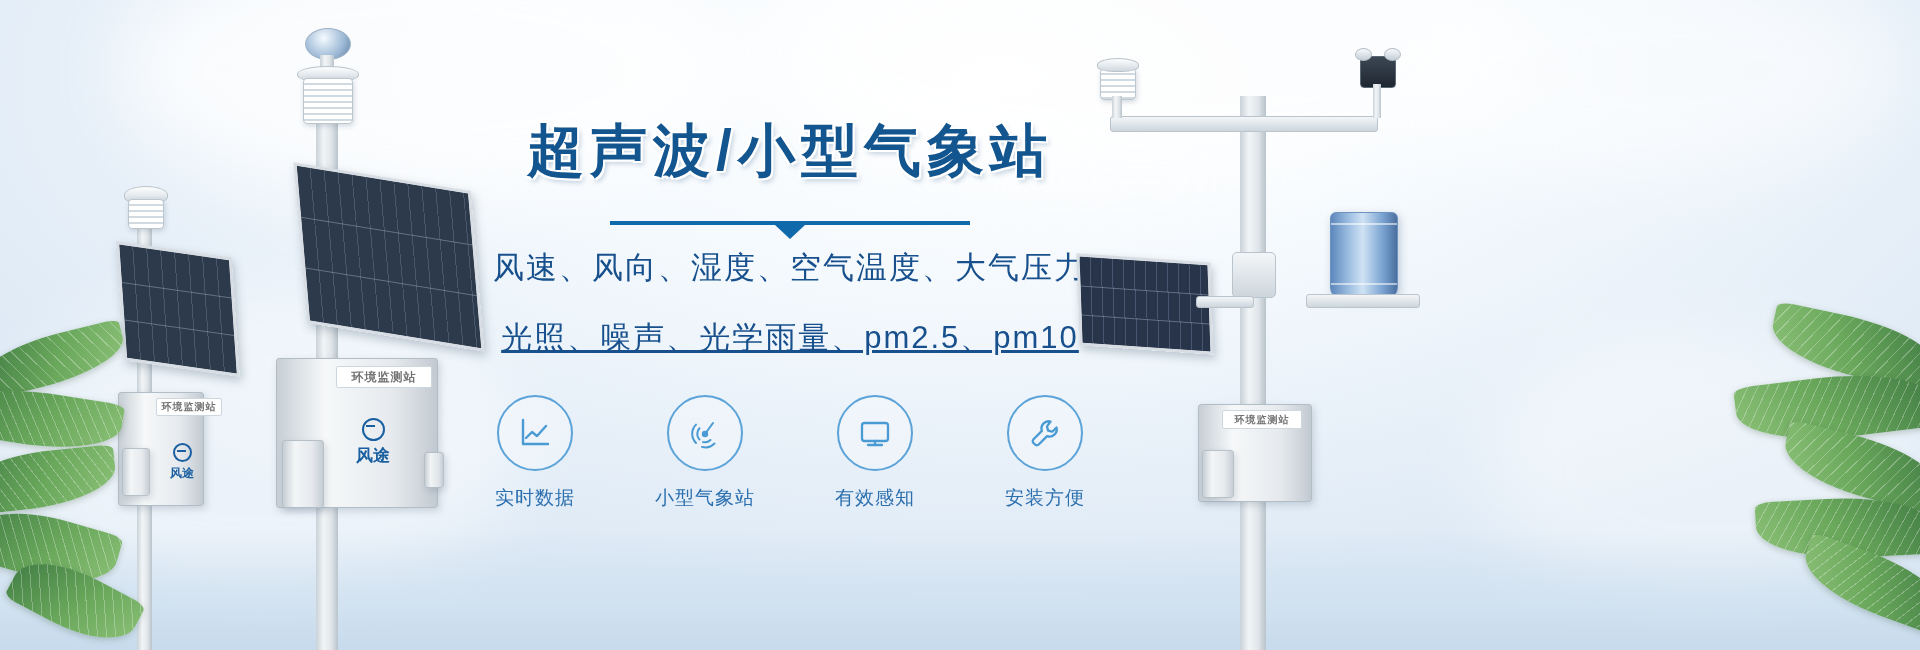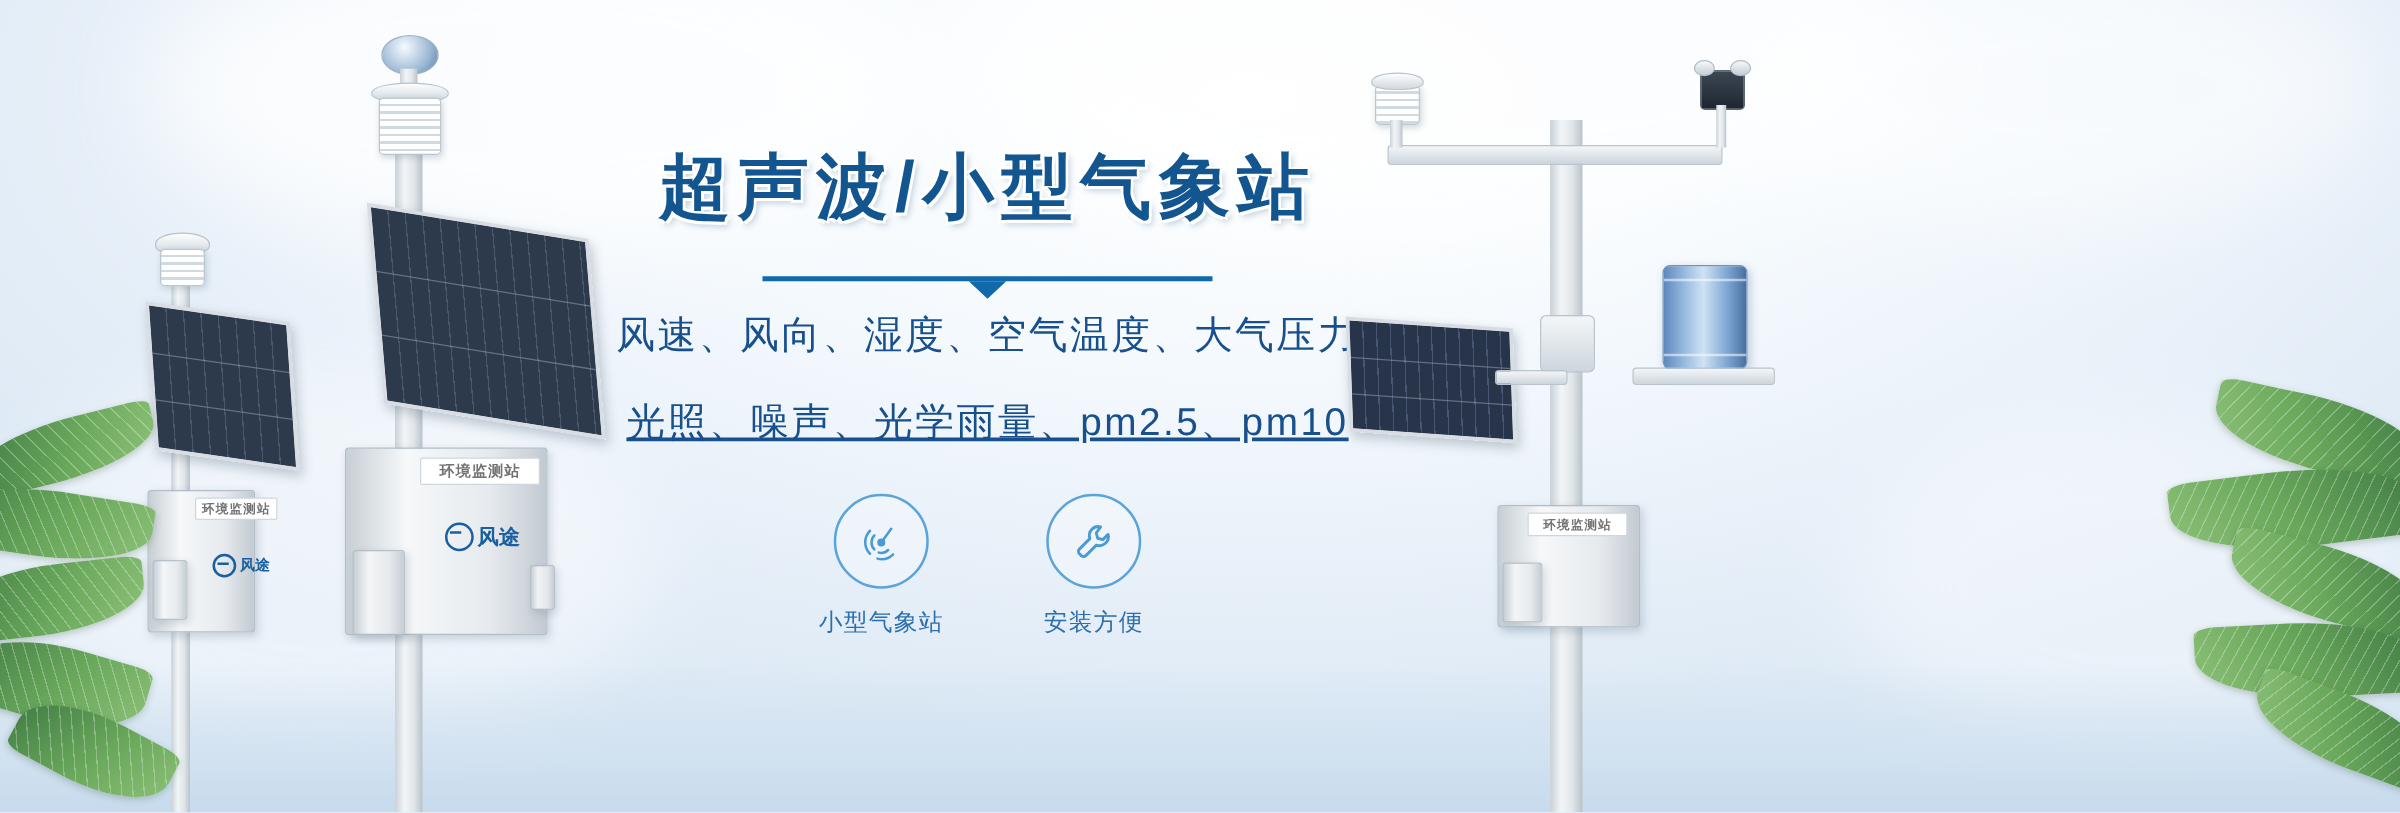--- a/index.html
+++ b/index.html
@@ -64,21 +64,21 @@
   .boxu{position:absolute;background:linear-gradient(90deg,#c7cfd5 0%,#f6f8f9 30%,#e6eaee 72%,#c2cad1 100%);
         border:1px solid #b3bdc5;border-radius:3px;box-shadow:2px 3px 7px rgba(90,110,130,.25);}
   .panel{position:absolute;background:
       repeating-linear-gradient(90deg,#2d3a4c 0 13px,#49566b 13px 14px),
       linear-gradient(160deg,#3a4759,#212b3a);
     border:3px solid #d7dde3;box-shadow:2px 4px 9px rgba(70,90,110,.3);}
   .panel .hline{position:absolute;left:0;right:0;height:1px;background:rgba(210,220,230,.35);}
 
   .label-plate{position:absolute;background:#ffffff;border:1px solid #cfd7de;border-radius:2px;
     display:flex;align-items:center;justify-content:center;color:#737373;font-weight:700;}
-  .brand{position:absolute;color:#1a5fa0;font-weight:700;display:flex;align-items:center;gap:3px;}
+  .brand{position:absolute;color:#1a5fa0;font-weight:700;display:flex;align-items:center;gap:3px;flex-direction:column;}
   .brand .mark{display:inline-block;width:15px;height:15px;border-radius:50%;
     border:2px solid #1a5fa0;position:relative;}
   .brand .mark:after{content:"";position:absolute;left:2px;top:5px;width:9px;height:2px;background:#1a5fa0;}
 
   
   .sensorhead{position:absolute;}
   .radshield{position:absolute;background:
       repeating-linear-gradient(180deg,#ffffff 0 4px,#d2dae1 4px 6px);
     border:1px solid #bcc6ce;border-radius:4px;box-shadow:1px 2px 5px rgba(90,110,130,.25);}
   .cap{position:absolute;background:linear-gradient(180deg,#fdfefe,#cfd8df);border:1px solid #b9c3ca;border-radius:50% 50% 40% 40%;}
@@ -151,35 +151,54 @@
   </div>
 
   <div id="center">
     <div class="headline">超声波/小型气象站</div>
     <div class="divider"></div>
     <div class="subline l1">风速、风向、湿度、空气温度、大气压力</div>
     <div class="subline l2">光照、噪声、光学雨量、pm2.5、pm10</div>
 
     <div id="features">
 
+      <div class="feat">
+        <div class="ring">
+          <svg width="40" height="40" viewBox="0 0 40 40" fill="none" stroke="#4a9ad4" stroke-width="2.4" stroke-linecap="round" stroke-linejoin="round">
+            <path d="M8 7 V31 H33"></path>
+            <path d="M11 25 L17 19 L22 23 L31 13"></path>
+          </svg>
+        </div>
+        <div class="flabel">实时数据</div>
+      </div>
 
       <div class="feat">
         <div class="ring">
           <svg width="40" height="40" viewBox="0 0 40 40" fill="none" stroke="#4a9ad4" stroke-width="2" stroke-linecap="round">
             <circle cx="20" cy="21" r="3.2" fill="#4a9ad4" stroke="none"></circle>
             <path d="M20 21 L28 10"></path>
             <path d="M14.5 26.5 a8 8 0 0 1 0 -11.2"></path>
             <path d="M11 30 a13 13 0 0 1 0 -18.4"></path>
             <path d="M25.5 27 a8 8 0 0 1 -7.5 2.1"></path>
             <path d="M29.5 30.5 a13 13 0 0 1 -12.5 3.4"></path>
           </svg>
         </div>
         <div class="flabel">小型气象站</div>
       </div>
 
+      <div class="feat">
+        <div class="ring">
+          <svg width="40" height="40" viewBox="0 0 40 40" fill="none" stroke="#4a9ad4" stroke-width="2.3" stroke-linecap="round" stroke-linejoin="round">
+            <rect x="7" y="10" width="26" height="18" rx="2.5"></rect>
+            <path d="M20 28 V32"></path>
+            <path d="M13 32 H27"></path>
+          </svg>
+        </div>
+        <div class="flabel">有效感知</div>
+      </div>
 
       <div class="feat">
         <div class="ring">
           <svg width="40" height="40" viewBox="0 0 40 40" fill="none" stroke="#4a9ad4" stroke-width="2.3" stroke-linecap="round" stroke-linejoin="round">
             <path d="M25.5 8.5 a7.2 7.2 0 0 0 -8.6 9.4 L8.5 26.3 a2.6 2.6 0 0 0 0 3.7 l1.5 1.5 a2.6 2.6 0 0 0 3.7 0 l8.4 -8.4 a7.2 7.2 0 0 0 9.4 -8.6 l-4.2 4.2 -4.2 -1.1 -1.1 -4.2 z"></path>
           </svg>
         </div>
         <div class="flabel">安装方便</div>
       </div>
 

